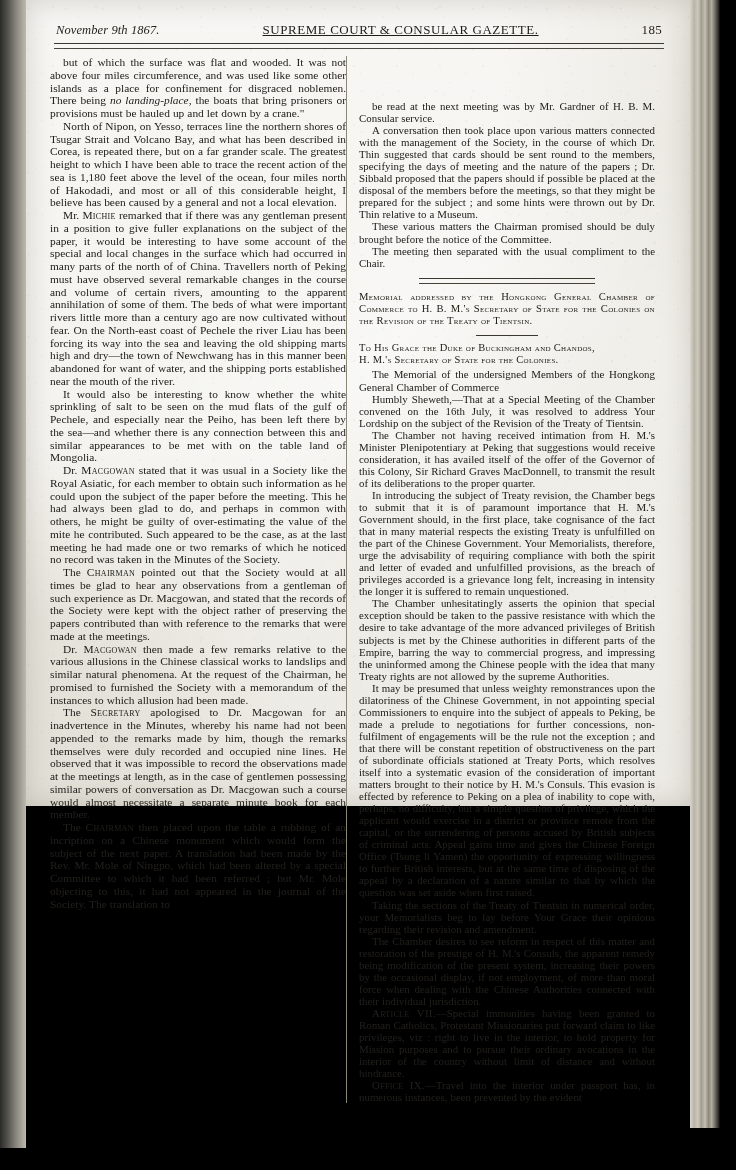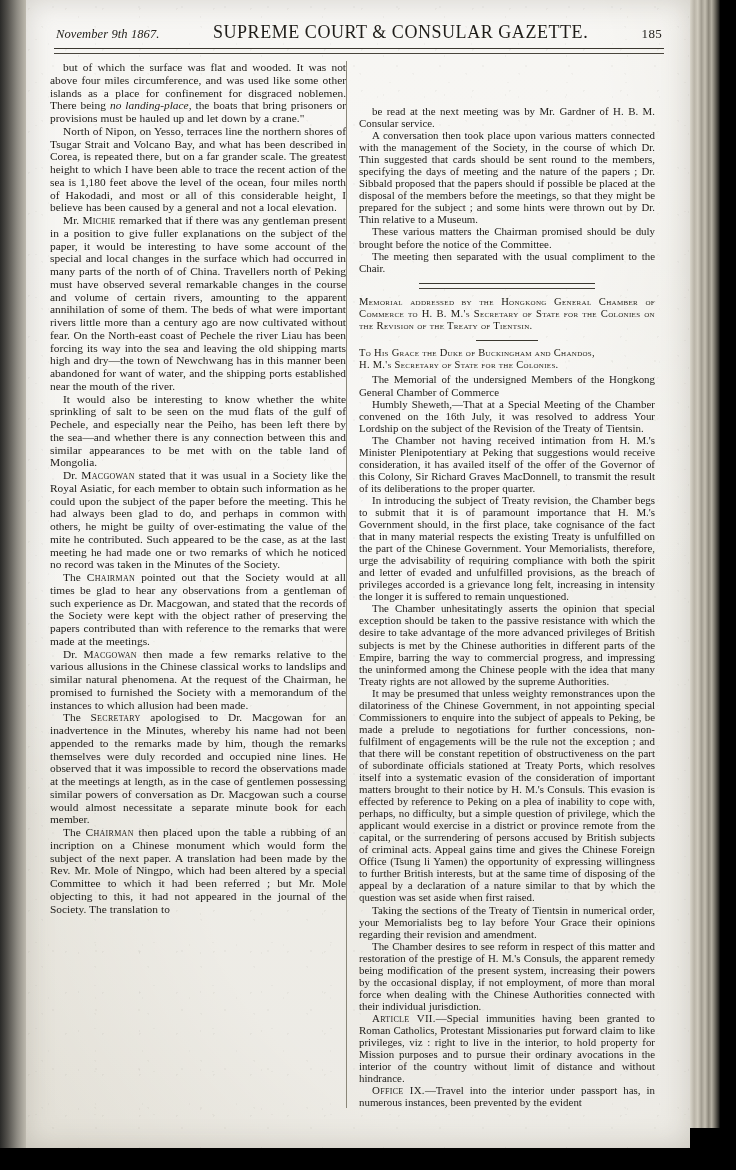--- a/index.html
+++ b/index.html
@@ -6,21 +6,21 @@
   body{width:736px;height:1170px;overflow:hidden;
        font-family:"Liberation Serif","DejaVu Serif",serif;}
 
   #scan{position:absolute;inset:0;width:736px;height:1170px;background:#000;overflow:hidden;}
 
   
   .gutter-shadow{position:absolute;left:0;top:0;width:26px;height:1170px;
       background:linear-gradient(90deg,#2a2a28 0%,#55534e 30%,#8d8a82 65%,#bdb9ae 100%);}
 
   
-  .page{position:absolute;left:26px;top:0;width:664px;height:1148px;
+  .page{position:absolute;left:26px;top:0;width:664px;height:806px;
       background:#e9e7e0;
       background-image:
         radial-gradient(circle at 18% 12%, rgba(255,255,255,.55) 0 40%, rgba(0,0,0,0) 60%),
         radial-gradient(circle at 75% 70%, rgba(255,255,255,.35) 0 35%, rgba(0,0,0,0) 60%),
         linear-gradient(180deg,#eeece6 0%,#e8e6de 45%,#e3e0d7 100%);
       box-shadow:inset 0 0 28px rgba(120,112,96,.28);}
 
   
   .grain{position:absolute;inset:0;pointer-events:none;opacity:.5;
      background-image:
@@ -40,22 +40,22 @@
   .right-black{position:absolute;right:0;top:0;width:16px;height:1170px;background:#000;}
   .corner-nick{position:absolute;left:690px;top:1128px;width:30px;height:22px;background:#000;}
 
   
   .content{position:absolute;left:24px;top:22px;width:616px;}
 
   .masthead{display:flex;align-items:baseline;justify-content:space-between;
      padding:0 4px 0 6px;}
   .md-date{font-style:italic;font-size:12.5px;color:#26241f;letter-spacing:.1px;
      font-family:"Liberation Serif",serif;}
-  .md-title{font-size:18px;letter-spacing:.55px;color:#1f1d19;
-     font-variant:small-caps;text-transform:none;white-space:nowrap;}
+  .md-title{font-size:13px;letter-spacing:.55px;color:#1f1d19;
+     font-variant:small-caps;text-transform:none;white-space:nowrap;text-decoration:underline;}
   .md-page{font-size:13px;color:#26241f;letter-spacing:.3px;}
 
   .rule-double{margin:5px 2px 0 4px;height:4px;
      border-top:1.6px solid #3a372f;border-bottom:1px solid #4a463d;}
 
   .cols{display:flex;margin-top:7px;}
   .col{width:296px;}
   .col.left{border-right:1px solid #8b8778;}
   .col.right{padding-left:12px;margin-top:44px;}
 

